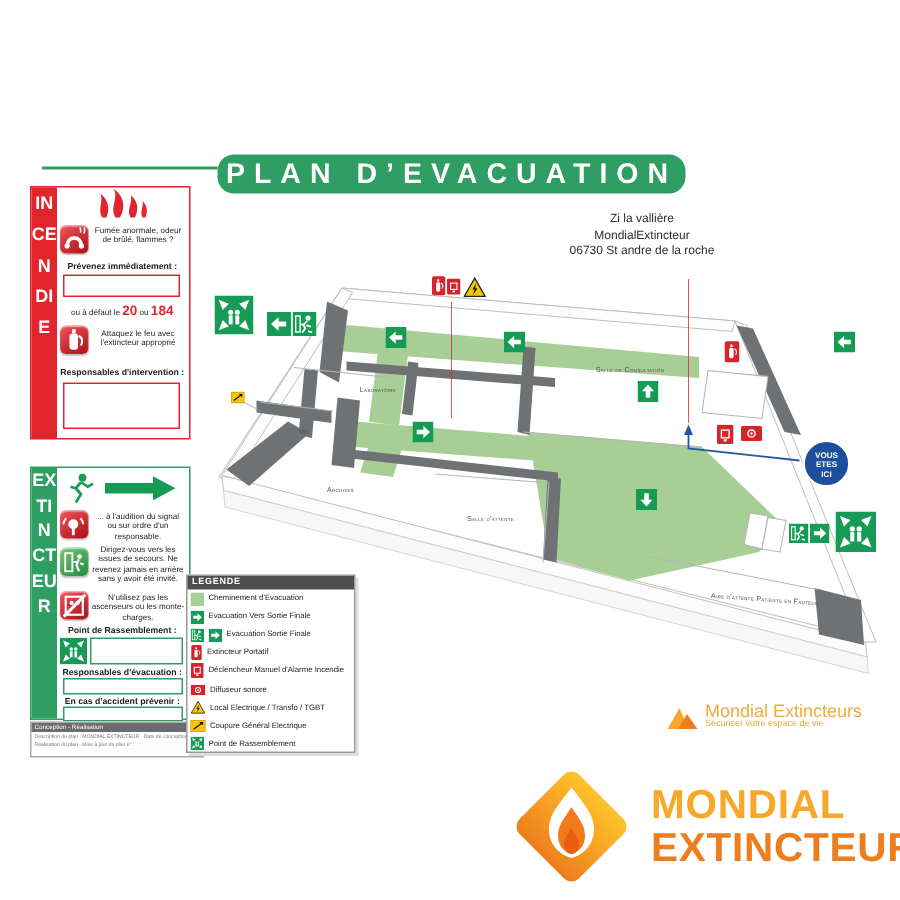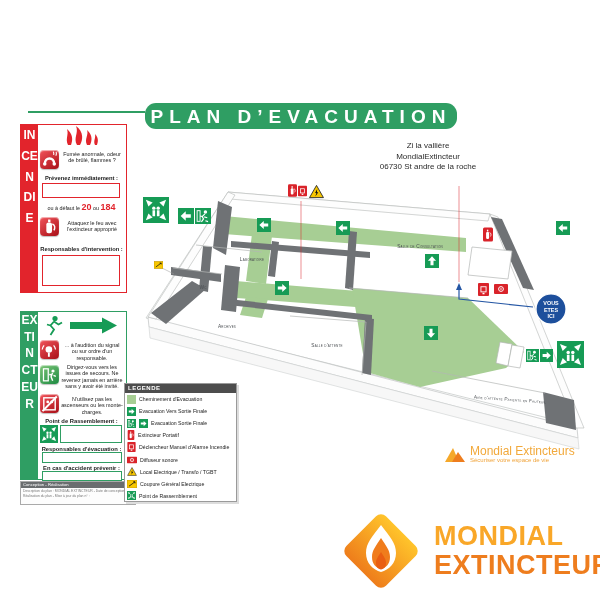--- a/index.html
+++ b/index.html
@@ -38,21 +38,21 @@
   .pfoot-h{background:#6a6d6f;color:#fff;font-size:4.2px;line-height:5.5px;padding-left:2px;}
   .pfoot-l{font-size:3.4px;line-height:4.6px;color:#777;padding:1px 2px 0 2px;}
   
   .legend{left:124px;top:383px;width:113px;height:119px;border:1px solid #9a9a9a;
           background:#fff;box-shadow:2px 2px 0 #ddd;}
   .leg-h{background:#4d4d4d;color:#fff;font-size:6px;font-weight:bold;line-height:9px;
          padding-left:3px;letter-spacing:.5px;}
   .leg-row{display:flex;align-items:center;height:12.1px;padding:0 2px;gap:3px;}
   .leg-label{font-size:5.2px;color:#222;white-space:nowrap;}
   
-  .logo-small{left:443px;top:444px;display:flex;align-items:center;gap:3px;}
+  .logo-small{left:443px;top:468px;display:flex;gap:3px;}
   .ls-name{font-size:12px;color:#F2A93B;line-height:12px;}
   .ls-tag{font-size:6px;color:#F0A43C;line-height:7px;}
   .logo-large{left:338px;top:508px;display:flex;align-items:center;gap:10px;}
   .ll-l1{font-size:27px;font-weight:bold;color:#F9A728;line-height:29px;letter-spacing:.5px;}
   .ll-l2{font-size:27px;font-weight:bold;color:#EE7D1E;line-height:29px;letter-spacing:.5px;}
   svg text{font-family:"Liberation Sans",sans-serif;}
   .room-lab{font-size:4.8px;fill:#4a4e52;font-variant:small-caps;letter-spacing:.2px;}
 </style>
 </head>
 <body>

